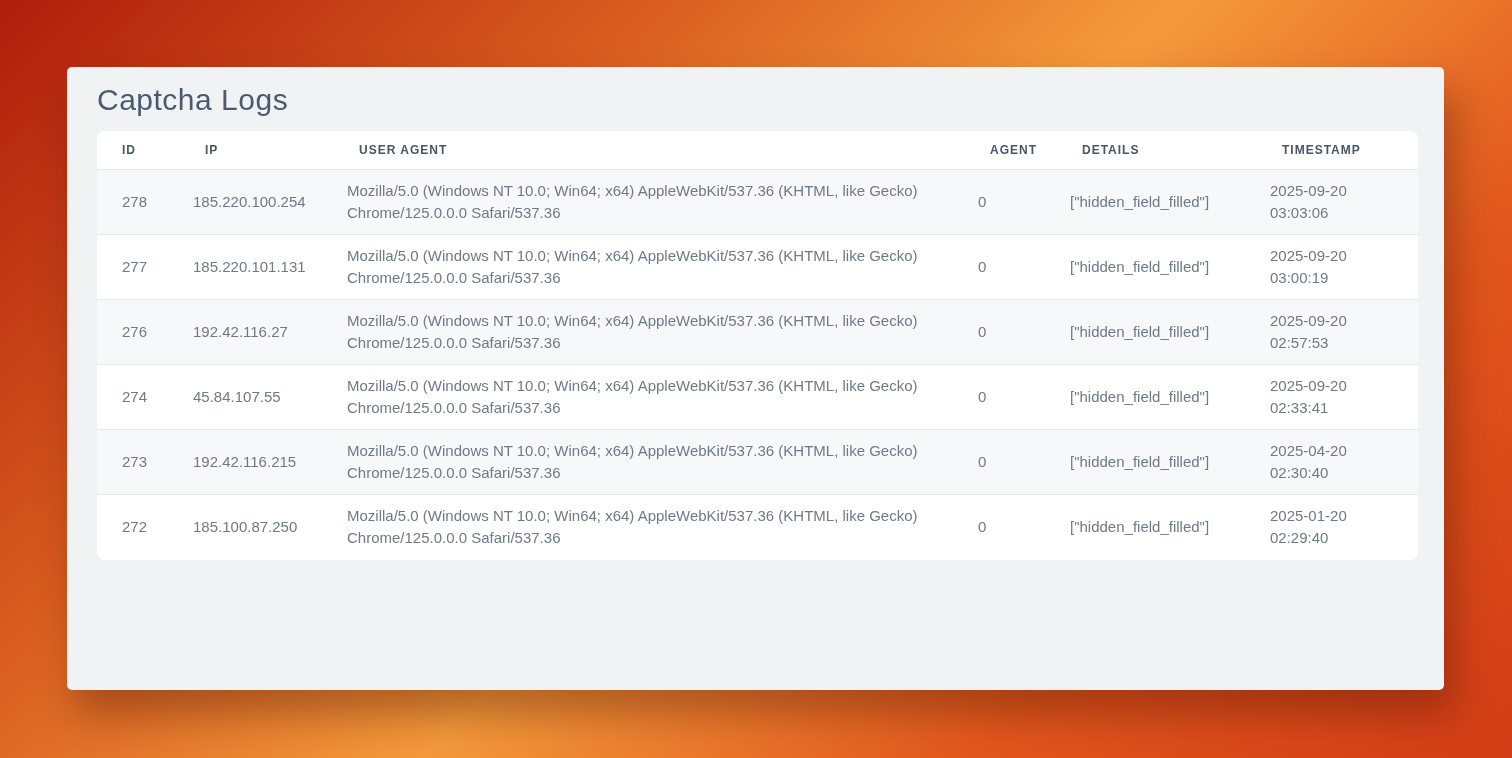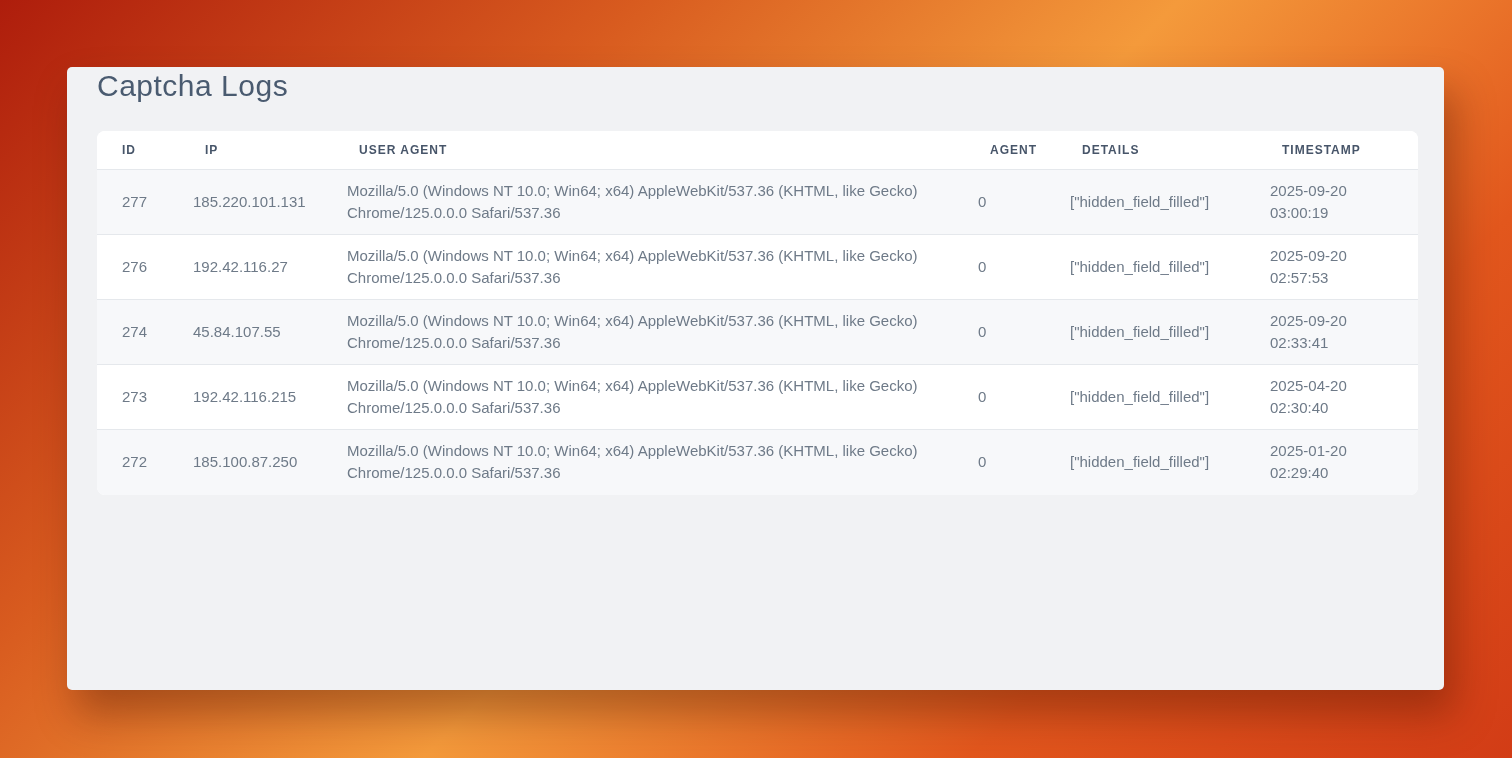--- a/index.html
+++ b/index.html
@@ -11,21 +11,21 @@
   }
   .card {
     position:absolute; left:67px; top:67px;
     width:1377px; height:623px;
     background:#f1f2f4;
     border-radius:5px;
     box-shadow: 10px 24px 40px rgba(70,15,0,0.38);
     overflow:hidden;
   }
   .card-title {
-    position:absolute; left:30px; top:0;
+    position:absolute; left:30px; top:14px;
     font-size:30px; line-height:38px;
     font-weight:400;
     color:#4a5b70;
     letter-spacing:0.5px;
   }
   .table-wrap {
     position:absolute; left:30px; top:64px;
     width:1321px;
     background:#ffffff;
     border-radius:8px;
@@ -93,20 +93,28 @@
           <th class="first">ID</th>
           <th>IP</th>
           <th class="col-ua">USER AGENT</th>
           <th>AGENT</th>
           <th class="col-details">DETAILS</th>
           <th class="col-ts">TIMESTAMP</th>
         </tr>
       </thead>
       <tbody>
         <tr>
+          <td class="first">278</td>
+          <td>185.220.100.254</td>
+          <td class="col-ua">Mozilla/5.0 (Windows NT 10.0; Win64; x64) AppleWebKit/537.36 (KHTML, like Gecko) Chrome/125.0.0.0 Safari/537.36</td>
+          <td>0</td>
+          <td class="col-details">["hidden_field_filled"]</td>
+          <td class="col-ts">2025-09-20 03:03:06</td>
+        </tr>
+        <tr>
           <td class="first">277</td>
           <td>185.220.101.131</td>
           <td class="col-ua">Mozilla/5.0 (Windows NT 10.0; Win64; x64) AppleWebKit/537.36 (KHTML, like Gecko) Chrome/125.0.0.0 Safari/537.36</td>
           <td>0</td>
           <td class="col-details">["hidden_field_filled"]</td>
           <td class="col-ts">2025-09-20 03:00:19</td>
         </tr>
         <tr>
           <td class="first">276</td>
           <td>192.42.116.27</td>

